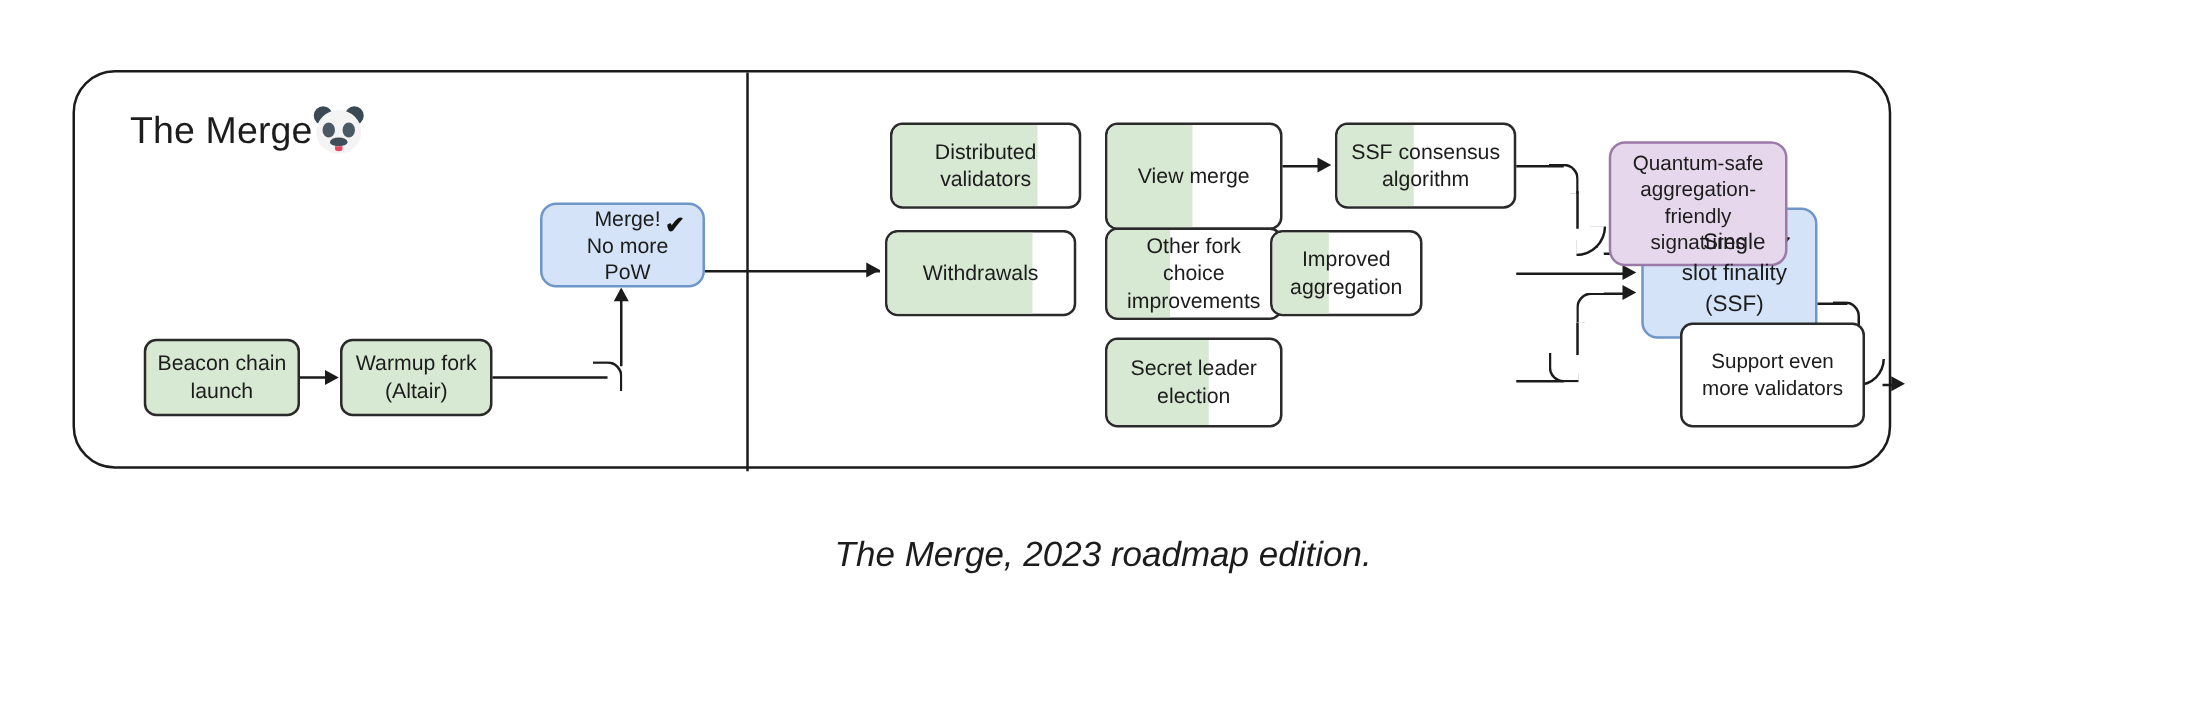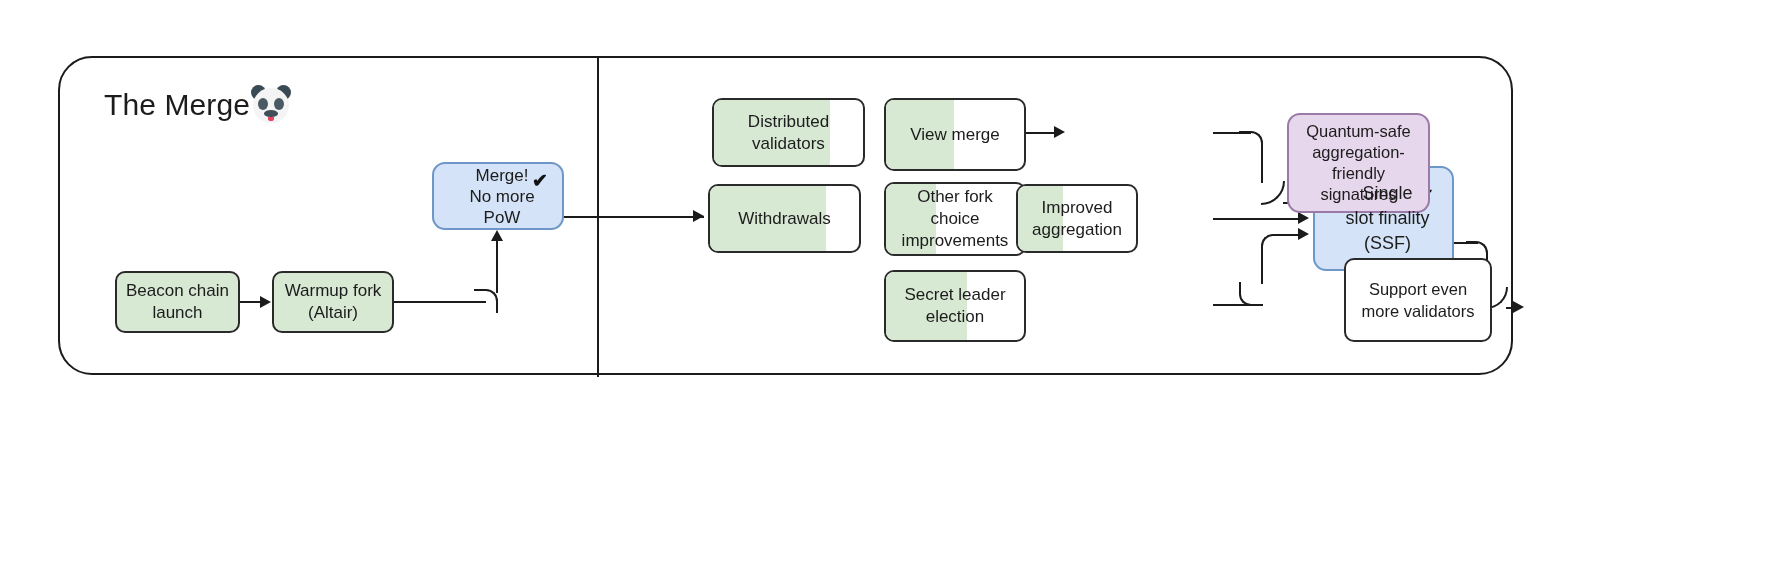--- a/index.html
+++ b/index.html
@@ -242,41 +242,46 @@
       <span class="fill" style="width:78%;"></span>
       <span class="label">Distributed
 validators</span>
     </div>
 
     <div class="node" style="left:648px; top:126px; width:153px; height:69px;">
       <span class="fill" style="width:78%;"></span>
       <span class="label">Withdrawals</span>
     </div>
 
-    <div class="node" style="left:824px; top:40px; width:142px; height:73px;">
+    <div class="node" style="left:824px; top:40px; width:142px; height:86px;">
       <span class="fill" style="width:49%;"></span>
       <span class="label">View merge</span>
     </div>
 
     <div class="node" style="left:824px; top:124px; width:142px; height:74px;">
       <span class="fill" style="width:36%;"></span>
       <span class="label">Other fork
 choice
 improvements</span>
     </div>
 
     <div class="node" style="left:824px; top:212px; width:142px; height:72px;">
       <span class="fill" style="width:59%;"></span>
       <span class="label">Secret leader
 election</span>
     </div>
 
     <div class="hline" style="left:966px; top:74px; width:30px;"></div>
     <div class="arrow-r" style="left:994px; top:68px;"></div>
 
+    <div class="node" style="left:1008px; top:40px; width:145px; height:69px;">
+      <span class="fill" style="width:43%;"></span>
+      <span class="label">SSF consensus
+algorithm</span>
+    </div>
 
     <div class="node" style="left:956px; top:126px; width:122px; height:69px;">
       <span class="fill" style="width:38%;"></span>
       <span class="label">Improved
 aggregation</span>
     </div>
 
 
     <div class="hline" style="left:1153px; top:74px; width:38px;"></div>
     <div class="elbow" style="left:1179px; top:73px; width:24px; height:24px; border-radius:0 12px 0 0; border-left:none; border-bottom:none;"></div>
@@ -316,14 +321,15 @@
 signatures</span>
     </div>
 
     <div class="node" style="left:1284px; top:200px; width:148px; height:84px; font-size:16.5px;">
       <span class="label">Support even
 more validators</span>
     </div>
 
   </div>
 
+  <div id="caption">The Merge, 2023 roadmap edition.</div>
 
 </div>
 
 </body></html>

